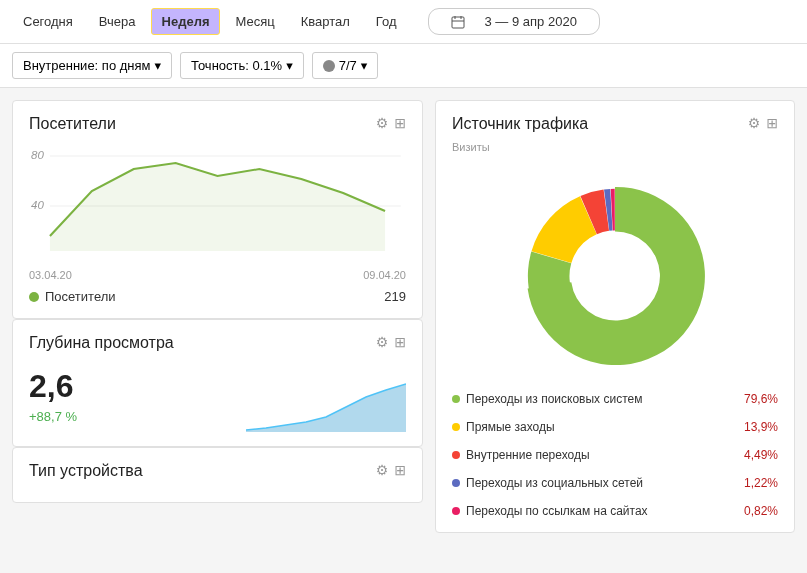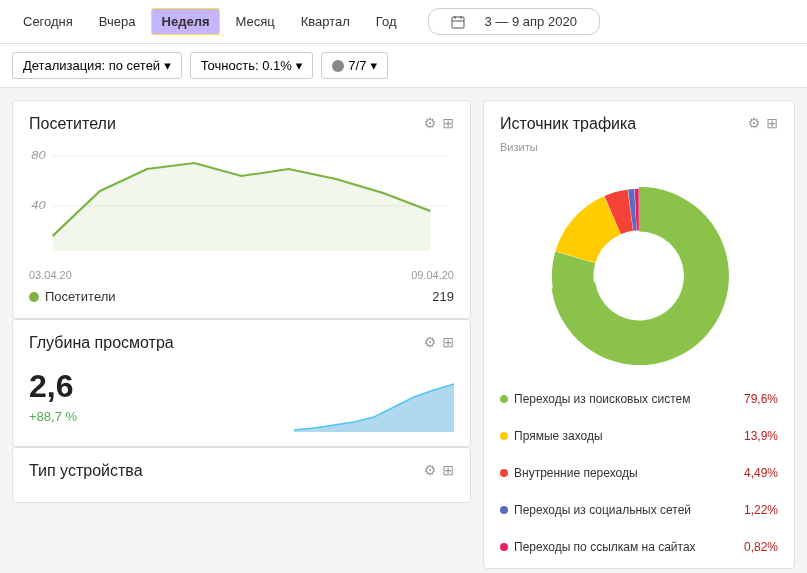--- a/index.html
+++ b/index.html
@@ -83,21 +83,21 @@
       padding: 12px;
     }
 
     .left-column {
       display: flex;
       flex-direction: column;
       flex: 1;
     }
 
     .right-column {
-      width: 312px;
+      width: 360px;
       flex-shrink: 0;
     }
 
     .widget {
       background: #fff;
       border: 1px solid #e0e0e0;
       border-radius: 4px;
       padding: 14px 16px;
     }
 
@@ -205,21 +205,21 @@
 
     .donut-container {
       display: flex;
       justify-content: center;
       margin: 8px 0 16px 0;
     }
 
     .traffic-legend {
       display: flex;
       flex-direction: column;
-      gap: 23px;
+      gap: 14px;
     }
 
     .traffic-legend-row {
       display: flex;
       align-items: center;
       justify-content: space-between;
       font-size: 12px;
     }
 
     .traffic-legend-left {
@@ -261,21 +261,21 @@
       <line x1="4" y1="1" x2="4" y2="4" stroke="#555" stroke-width="1"></line>
       <line x1="10" y1="1" x2="10" y2="4" stroke="#555" stroke-width="1"></line>
       <line x1="1" y1="6" x2="13" y2="6" stroke="#555" stroke-width="1"></line>
     </svg>
     <span>3 — 9 апр 2020</span>
   </div>
 </div>
 
 <div class="second-bar">
   <button class="dropdown-btn">
-    <span>Детализация: по сетей</span>
+    <span>Внутренние: по дням</span>
     <span>▾</span>
   </button>
   <button class="dropdown-btn">
     <span>Точность: 0.1%</span>
     <span>▾</span>
   </button>
   <button class="dropdown-btn">
     <span class="dot-indicator"></span>
     <span>7/7</span>
     <span>▾</span>

